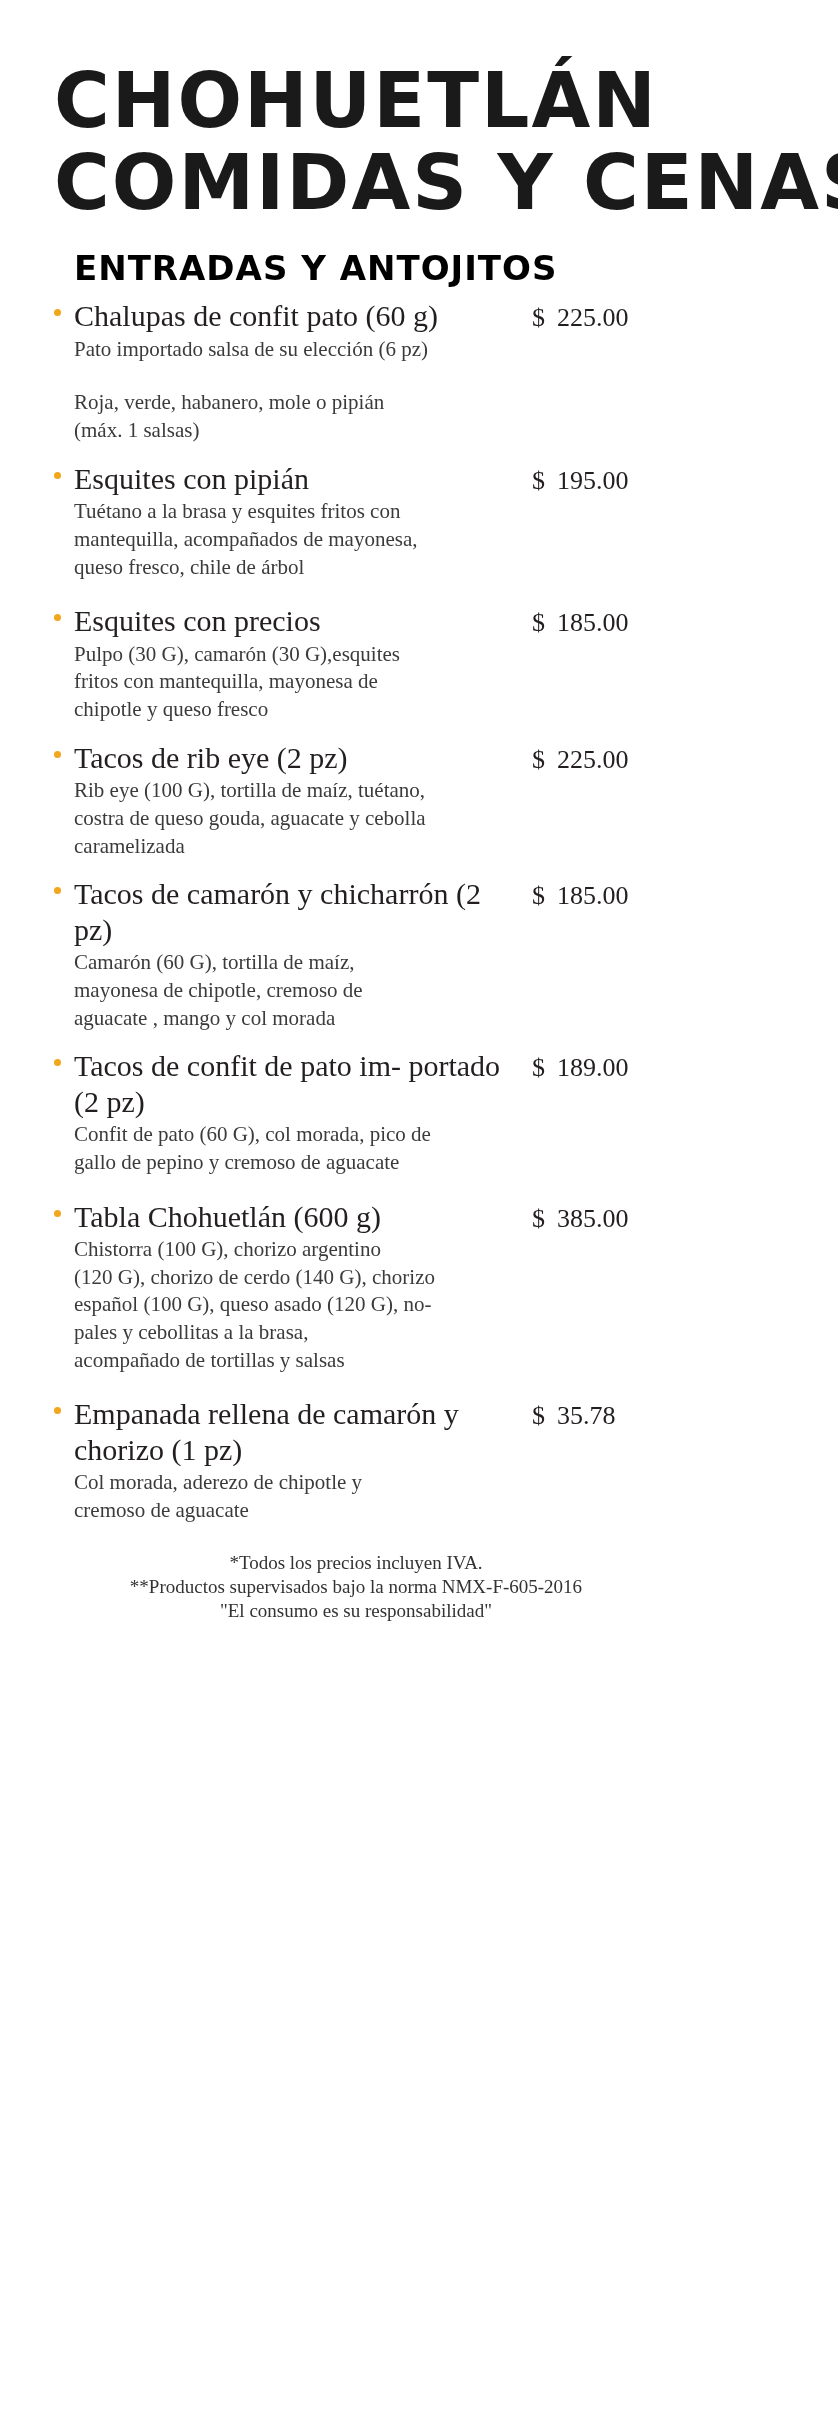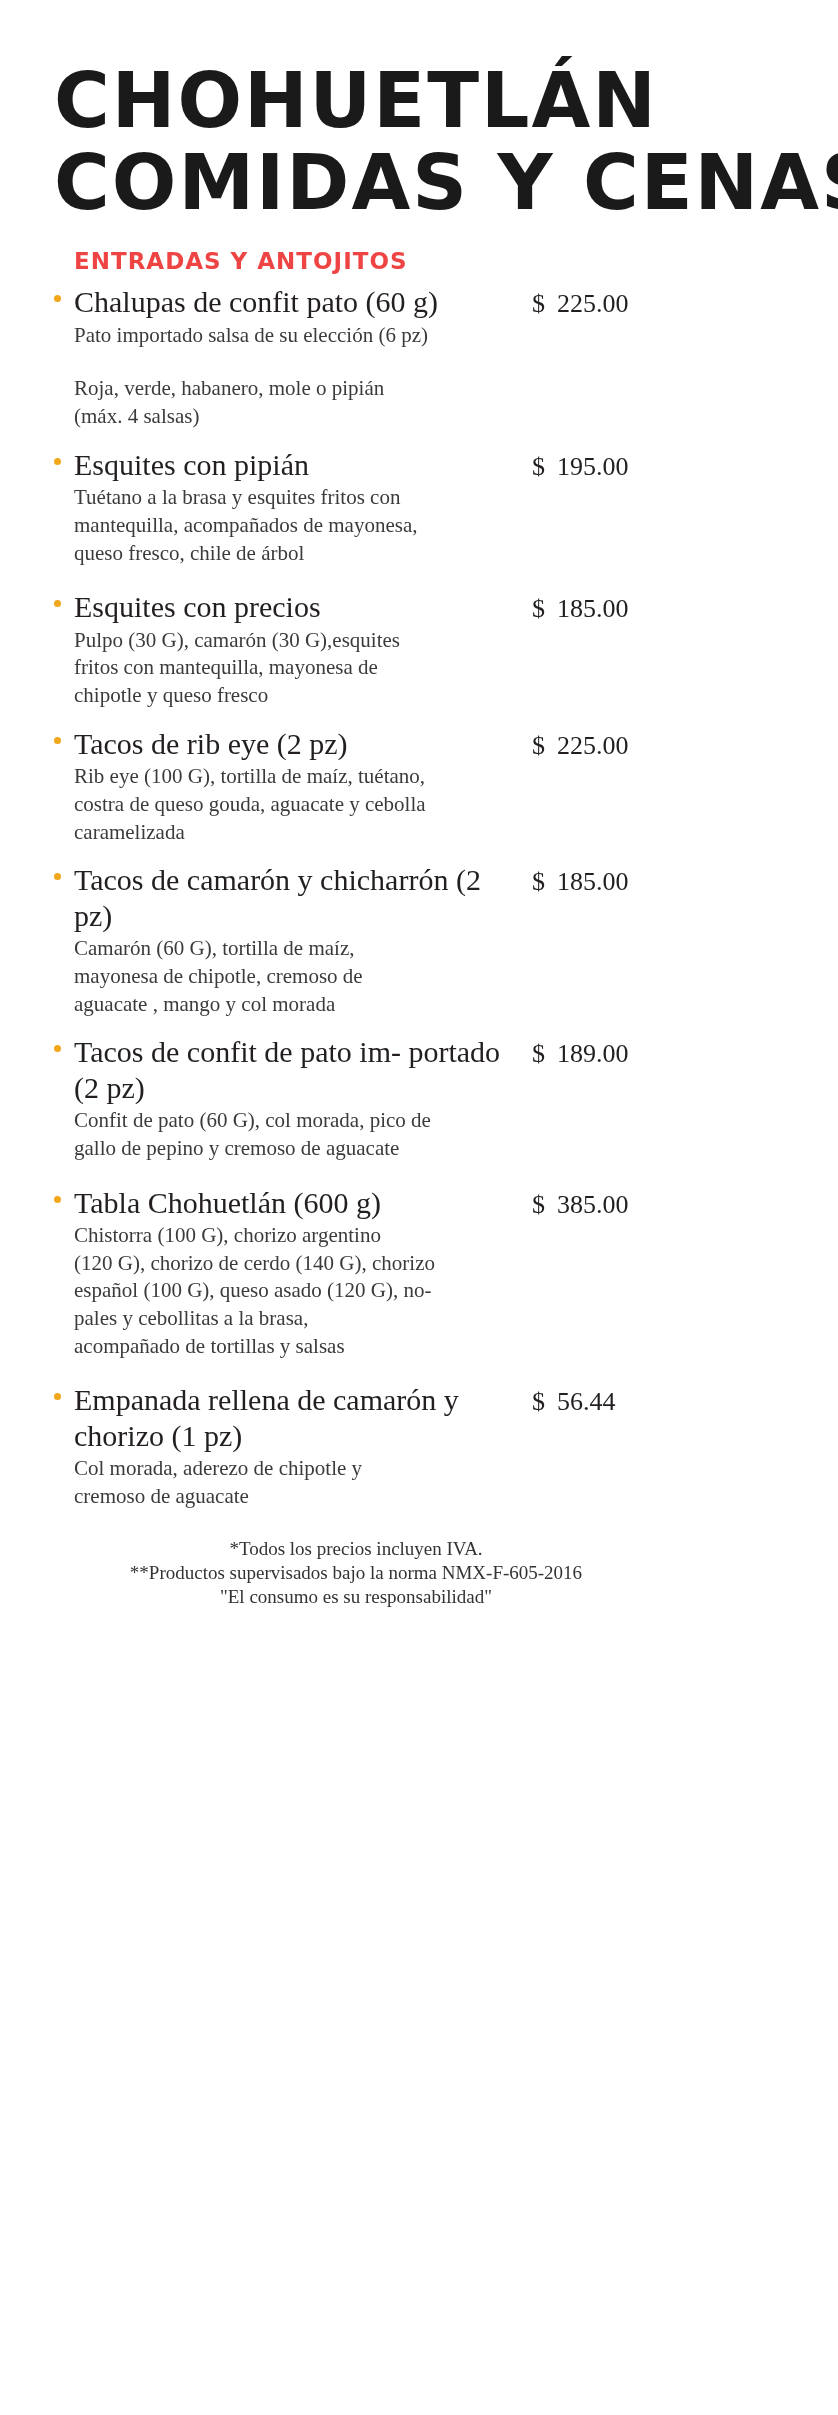--- a/index.html
+++ b/index.html
@@ -33,23 +33,23 @@
     line-height: 1.08;
     letter-spacing: 2px;
     color: #1a1a1a;
     text-transform: uppercase;
     white-space: nowrap;
   }
   
   .section-header {
     font-family: "DejaVu Sans", sans-serif;
     font-weight: 700;
-    font-size: 23px;
+    font-size: 34px;
     letter-spacing: 1px;
-    color: #ef4444;
+    color: #000000;
     text-transform: uppercase;
     margin: 24px 0 10px 34px;
   }
   
   .menu-list {
     margin: 0;
     padding: 0;
   }
   .menu-item {
     position: relative;
@@ -132,21 +132,21 @@
   <div class="menu-list">
 
     <div class="menu-item">
       <span class="bullet"></span>
       <div class="item-head">
         <div class="item-name">Chalupas de confit pato (60 g)</div>
         <div class="item-price"><span class="cur">$</span><span>225.00</span></div>
       </div>
       <div class="item-desc">Pato importado salsa de su elección (6 pz)</div>
       <div class="item-desc second">Roja, verde, habanero, mole o pipián
-(máx. 4 salsas)</div>
+(máx. 1 salsas)</div>
     </div>
 
     <div class="menu-item">
       <span class="bullet"></span>
       <div class="item-head">
         <div class="item-name">Esquites con pipián</div>
         <div class="item-price"><span class="cur">$</span><span>195.00</span></div>
       </div>
       <div class="item-desc">Tuétano a la brasa y esquites fritos con
 mantequilla, acompañados de mayonesa,
@@ -212,21 +212,21 @@
 pales y cebollitas a la brasa,
 acompañado de tortillas y salsas</div>
     </div>
 
     <div class="gap-sm"></div>
 
     <div class="menu-item">
       <span class="bullet"></span>
       <div class="item-head">
         <div class="item-name">Empanada rellena de camarón y chorizo (1 pz)</div>
-        <div class="item-price"><span class="cur">$</span><span>56.44</span></div>
+        <div class="item-price"><span class="cur">$</span><span>35.78</span></div>
       </div>
       <div class="item-desc">Col morada, aderezo de chipotle y
 cremoso de aguacate</div>
     </div>
 
   </div>
 
   <div class="footer">
     <div>*Todos los precios incluyen IVA.</div>
     <div>**Productos supervisados bajo la norma NMX-F-605-2016</div>

